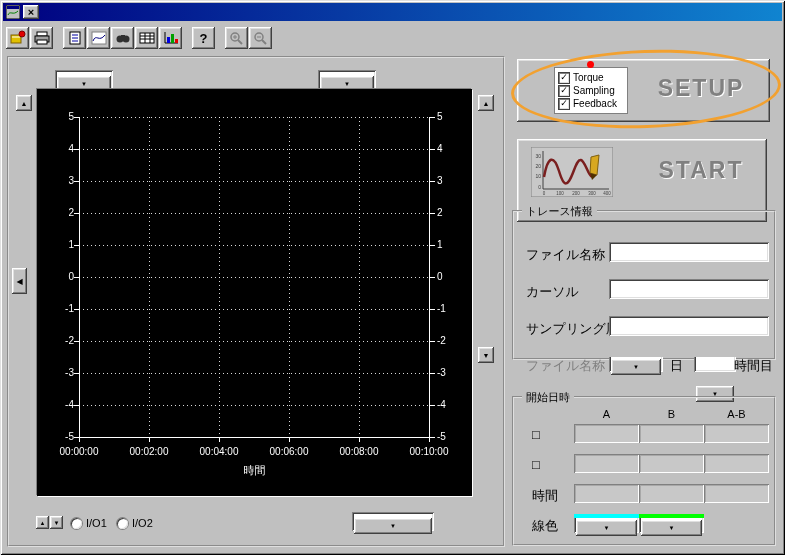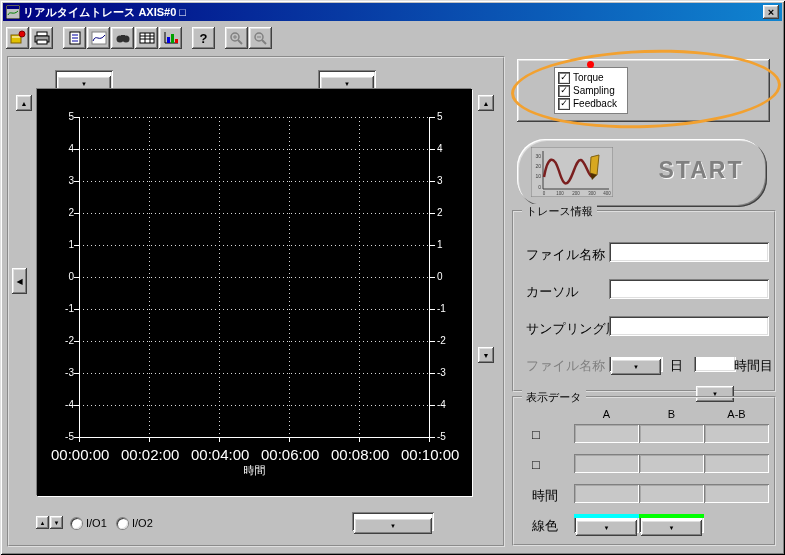--- a/index.html
+++ b/index.html
@@ -44,21 +44,21 @@
     border-left:1px solid #fff; border-right:1px solid #fff; border-bottom:1px solid #fff; }
   .grid-h{ position:absolute; height:1px;
     background-image:repeating-linear-gradient(90deg, rgba(255,255,255,.85) 0 1px, transparent 1px 4px); }
   .grid-v{ position:absolute; width:1px;
     background-image:repeating-linear-gradient(180deg, rgba(255,255,255,.85) 0 1px, transparent 1px 4px); }
   .tick-h{ position:absolute; width:5px; height:1px; background:#fff; }
   .tick-v{ position:absolute; width:1px; height:4px; background:#fff; }
   .ylab{ position:absolute; font-size:10px; line-height:12px; }
   .ylab.left{ left:6px; width:31px; text-align:right; }
   .ylab.right{ left:400px; width:32px; text-align:left; }
-  .xlab{ position:absolute; font-size:15px; width:56px; text-align:center; }
+  .xlab{ position:absolute; font-size:10px; width:56px; text-align:center; }
   .x-title{ position:absolute; left:42px; top:374px; width:351px; text-align:center; font-size:11px; }
 
   .radio-group{ position:absolute; display:flex; align-items:center; gap:4px; font-size:11px; }
   .radio-circle{ width:11px; height:11px; border-radius:50%; background:#fff; display:inline-block;
     box-shadow: inset 1px 1px 0 #404040, inset -1px -1px 0 #dfdfdf, 0 0 0 1px #808080; }
 
   .bigbtn{ position:absolute; background:#c0c0c0; }
   .embossed{ position:absolute; font-weight:bold; font-size:23px; color:#808080;
     text-shadow:1px 1px 0 #fff; letter-spacing:2px; text-align:center; }
   .cb-panel{ position:absolute; left:37px; top:8px; width:74px; height:47px; background:#fff;
@@ -90,21 +90,20 @@
 <div class="window">
 
   <div class="titlebar">
     <span style="display:flex">
       <svg width="14" height="14">
           <rect width="14" height="14" fill="#c0c0c0" stroke="#000"></rect>
           <rect x="1" y="1" width="12" height="3" fill="#000080"></rect>
           <path d="M2,10 C4,5 7,11 12,6" stroke="#008000" fill="none"></path>
         </svg>
     </span>
-    <span class="title-text">リアルタイムトレース AXIS#0 □</span>
     <span class="btn close-btn">
         <span>×</span>
       </span>
   </div>
 
   <div class="toolbar">
     <span class="btn tbtn">
         <svg width="17" height="16">
           <rect x="2" y="5" width="10" height="8" fill="#e0c000" stroke="#806000"></rect>
           <rect x="3" y="6" width="8" height="2" fill="#f0e080"></rect>
@@ -310,24 +309,25 @@
         <div class="cb-row">
           <span class="cb-box">✓</span>
           <span class="cb-label">Sampling</span>
         </div>
         <div class="cb-row">
           <span class="cb-box">✓</span>
           <span class="cb-label">Feedback</span>
         </div>
       </div>
     <div class="record-dot" style="background-color: rgb(255, 0, 0);"></div>
+    <div class="embossed" style="left:128px; top:16px; width:112px;">SETUP</div>
   </div>
   <div class="ellipse" title="SETUP" style="border-color: rgb(242, 161, 48);"></div>
 
-  <div class="btn bigbtn" style="left:517px; top:139px; width:250px; height:68px;border-radius:28px;">
+  <div class="btn bigbtn" style="left:517px; top:139px; width:250px; height:83px;">
     <div style="position:absolute; left:14px; top:8px;">
       <svg width="82" height="50">
         <rect x="0" y="0" width="82" height="50" fill="#c8c8c8" stroke="#808080"></rect>
         <line x1="12" y1="4" x2="12" y2="42" stroke="#404040"></line>
         <line x1="12" y1="42" x2="78" y2="42" stroke="#404040"></line>
         <text x="10" y="11" font-size="5" text-anchor="end" fill="#404040">30</text>
         <text x="10" y="21" font-size="5" text-anchor="end" fill="#404040">20</text>
         <text x="10" y="31" font-size="5" text-anchor="end" fill="#404040">10</text>
         <text x="10" y="42" font-size="5" text-anchor="end" fill="#404040">0</text>
         <text x="13" y="48" font-size="4.5" text-anchor="middle" fill="#404040">0</text>
@@ -336,21 +336,21 @@
         <text x="61" y="48" font-size="4.5" text-anchor="middle" fill="#404040">300</text>
         <text x="76" y="48" font-size="4.5" text-anchor="middle" fill="#404040">400</text>
         <path d="M13,30 C17,8 23,8 28,24 C31,34 34,40 38,34 C43,27 45,12 50,13 C54,14 57,28 61,30" stroke="#7a1f1f" stroke-width="2.5" fill="none"></path>
         <polygon points="60,10 68,8 66,28 59,26" fill="#d8a820" stroke="#806010"></polygon>
         <polygon points="59,26 66,28 61,33" fill="#503000"></polygon>
       </svg>
     </div>
     <div class="embossed" style="left:128px; top:18px; width:112px;">START</div>
   </div>
 
-  <div class="groupbox" style="left:512px; top:210px; width:264px; height:182px;">
+  <div class="groupbox" style="left:512px; top:210px; width:264px; height:150px;">
     <span class="group-title">トレース情報</span>
     <span class="flabel" style="left:12px; top:34px;">ファイル名称</span>
     <input class="field" style="left: 95px; top: 30px; width: 160px;" readonly="" value="">
     <span class="flabel" style="left:12px; top:71px;">カーソル</span>
     <input class="field" style="left: 95px; top: 67px; width: 160px;" readonly="" value="">
     <span class="flabel" style="left:12px; top:108px;">サンプリング周期</span>
     <input class="field" style="left: 95px; top: 104px; width: 160px;" readonly="" value="">
     <span class="flabel" style="left:12px; top:145px; color:#808080;">ファイル名称</span>
     <div class="combo" style="left:95px; top:141px; width:54px;">
       <div class="combo-field disabled">0001</div>
@@ -358,21 +358,21 @@
     </div>
     <span class="flabel" style="left:156px; top:145px;">日</span>
     <div class="combo" style="left:180px; top:141px; width:42px;gap:27px;">
       <div class="combo-field disabled">01</div>
       <div class="btn combo-btn">▼</div>
     </div>
     <span class="flabel" style="left:220px; top:145px;">時間目</span>
   </div>
 
   <div class="groupbox" style="left:512px; top:396px; width:264px; height:150px;">
-    <span class="group-title">表示データ</span>
+    <span class="group-title">開始日時</span>
     <div class="cur-head" style="left:60px;">A</div>
     <div class="cur-head" style="left:125px;">B</div>
     <div class="cur-head" style="left:190px;">A-B</div>
 
     <span class="flabel" style="left:18px; top:29px;">□</span>
     <div class="cur-cell" style="left:60px; top:26px;"></div>
     <div class="cur-cell" style="left:125px; top:26px;"></div>
     <div class="cur-cell" style="left:190px; top:26px;"></div>
 
     <span class="flabel" style="left:18px; top:59px;">□</span>

